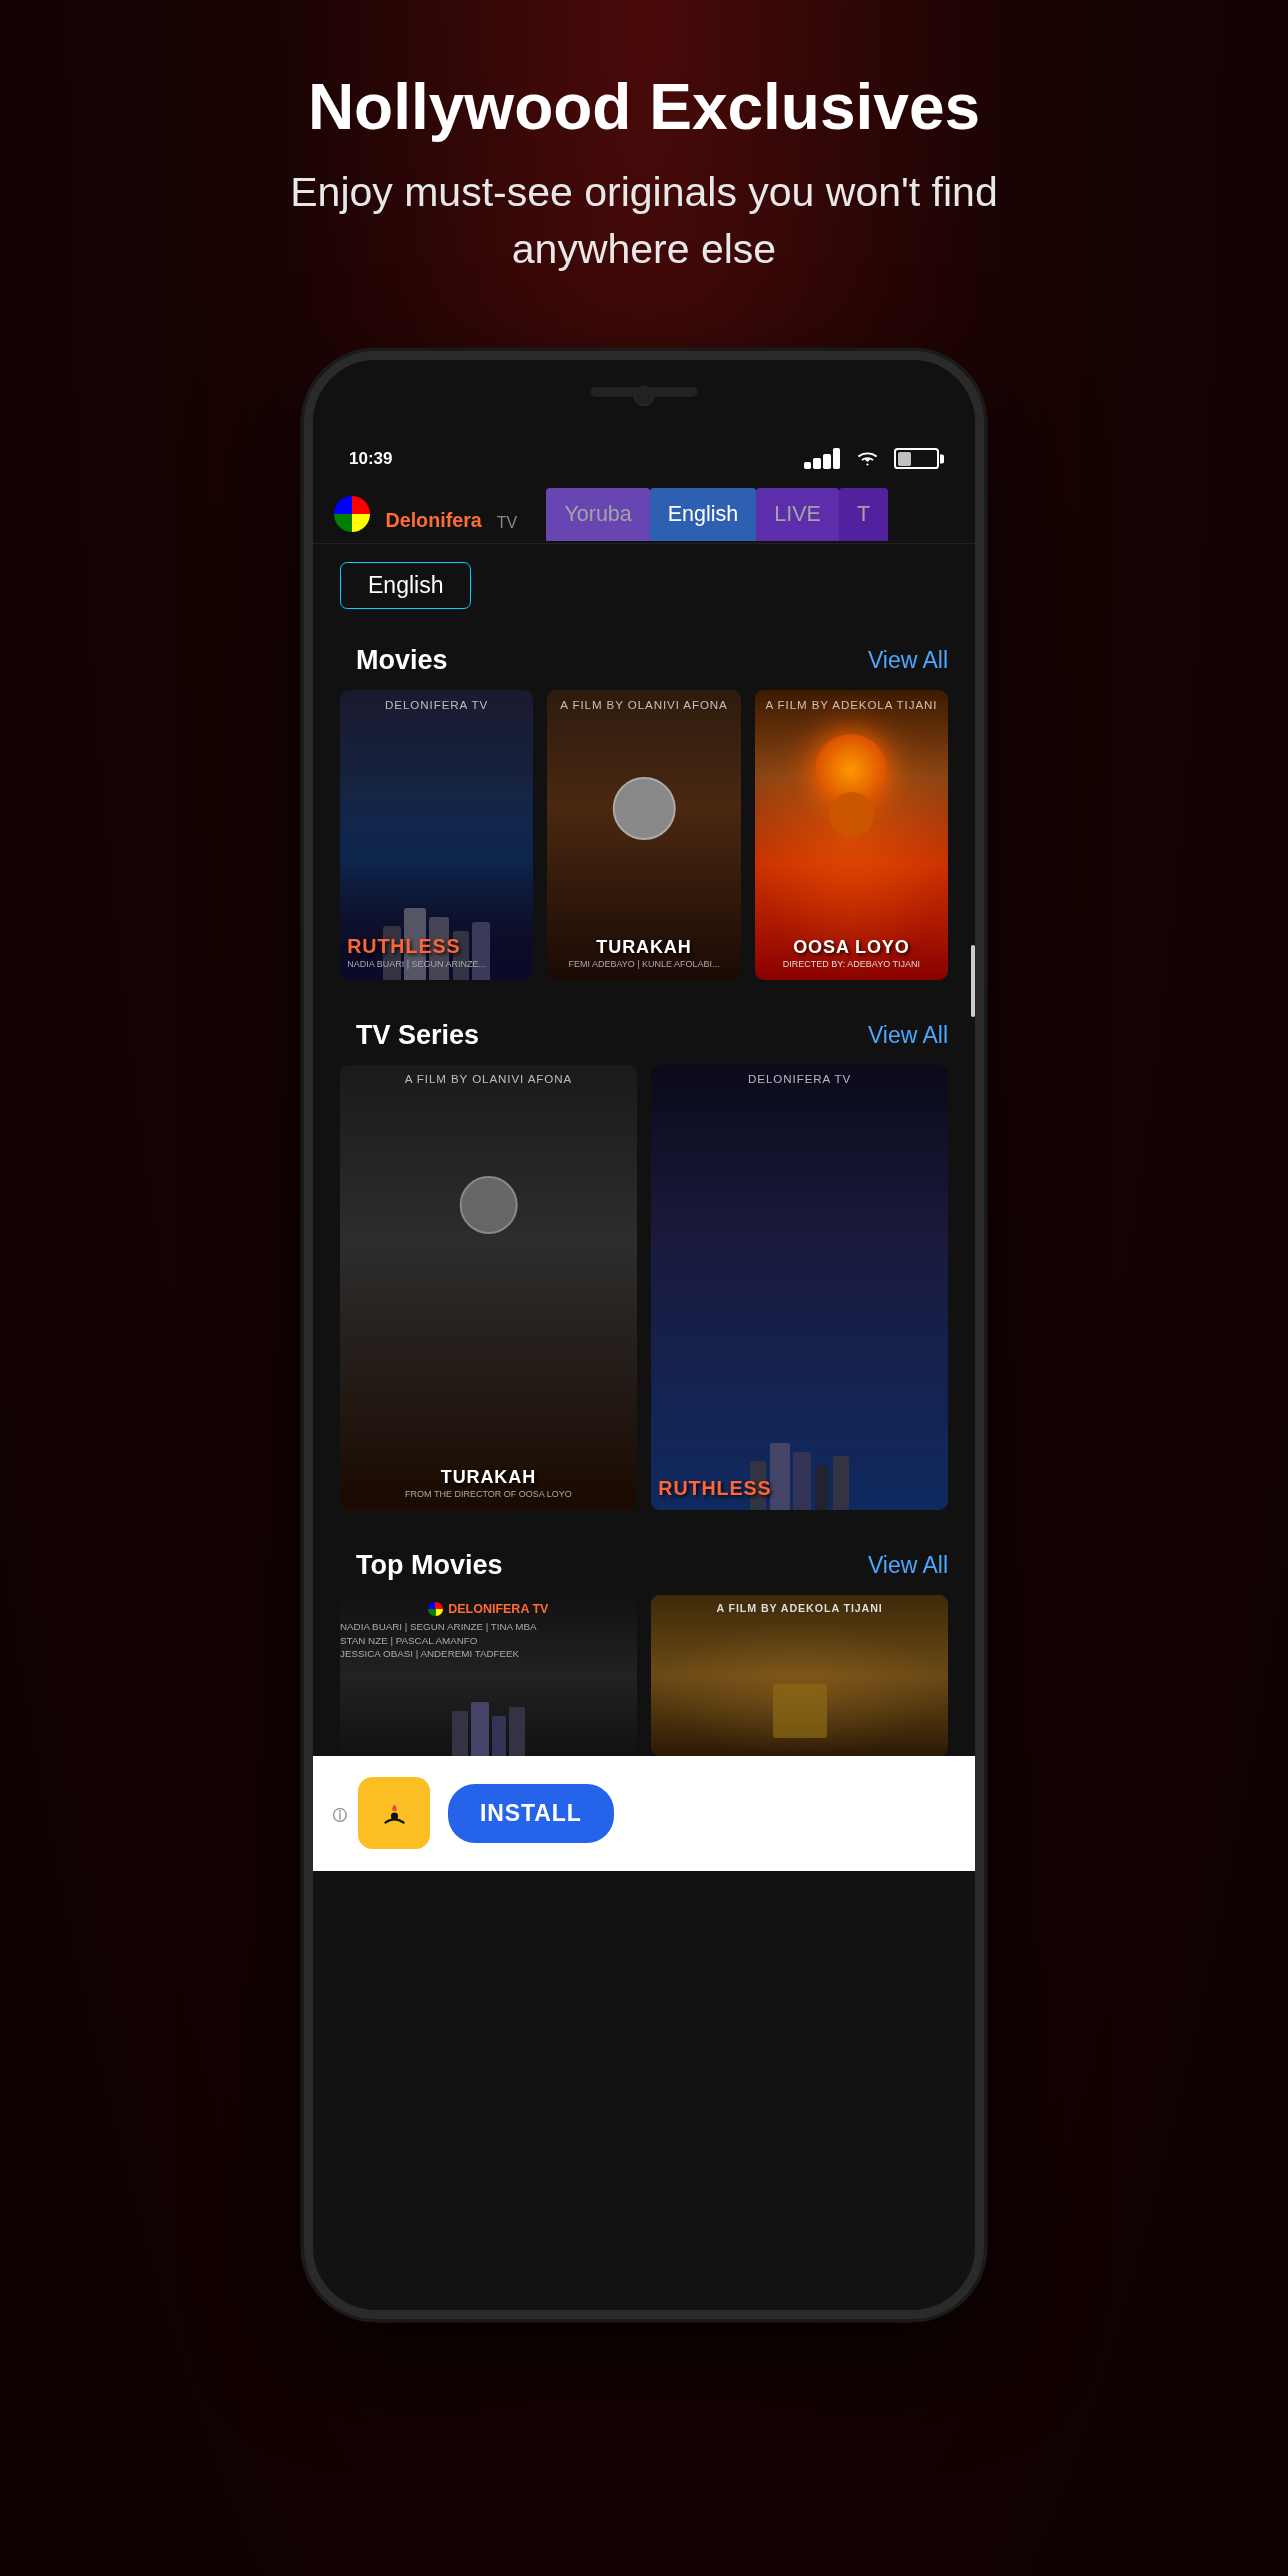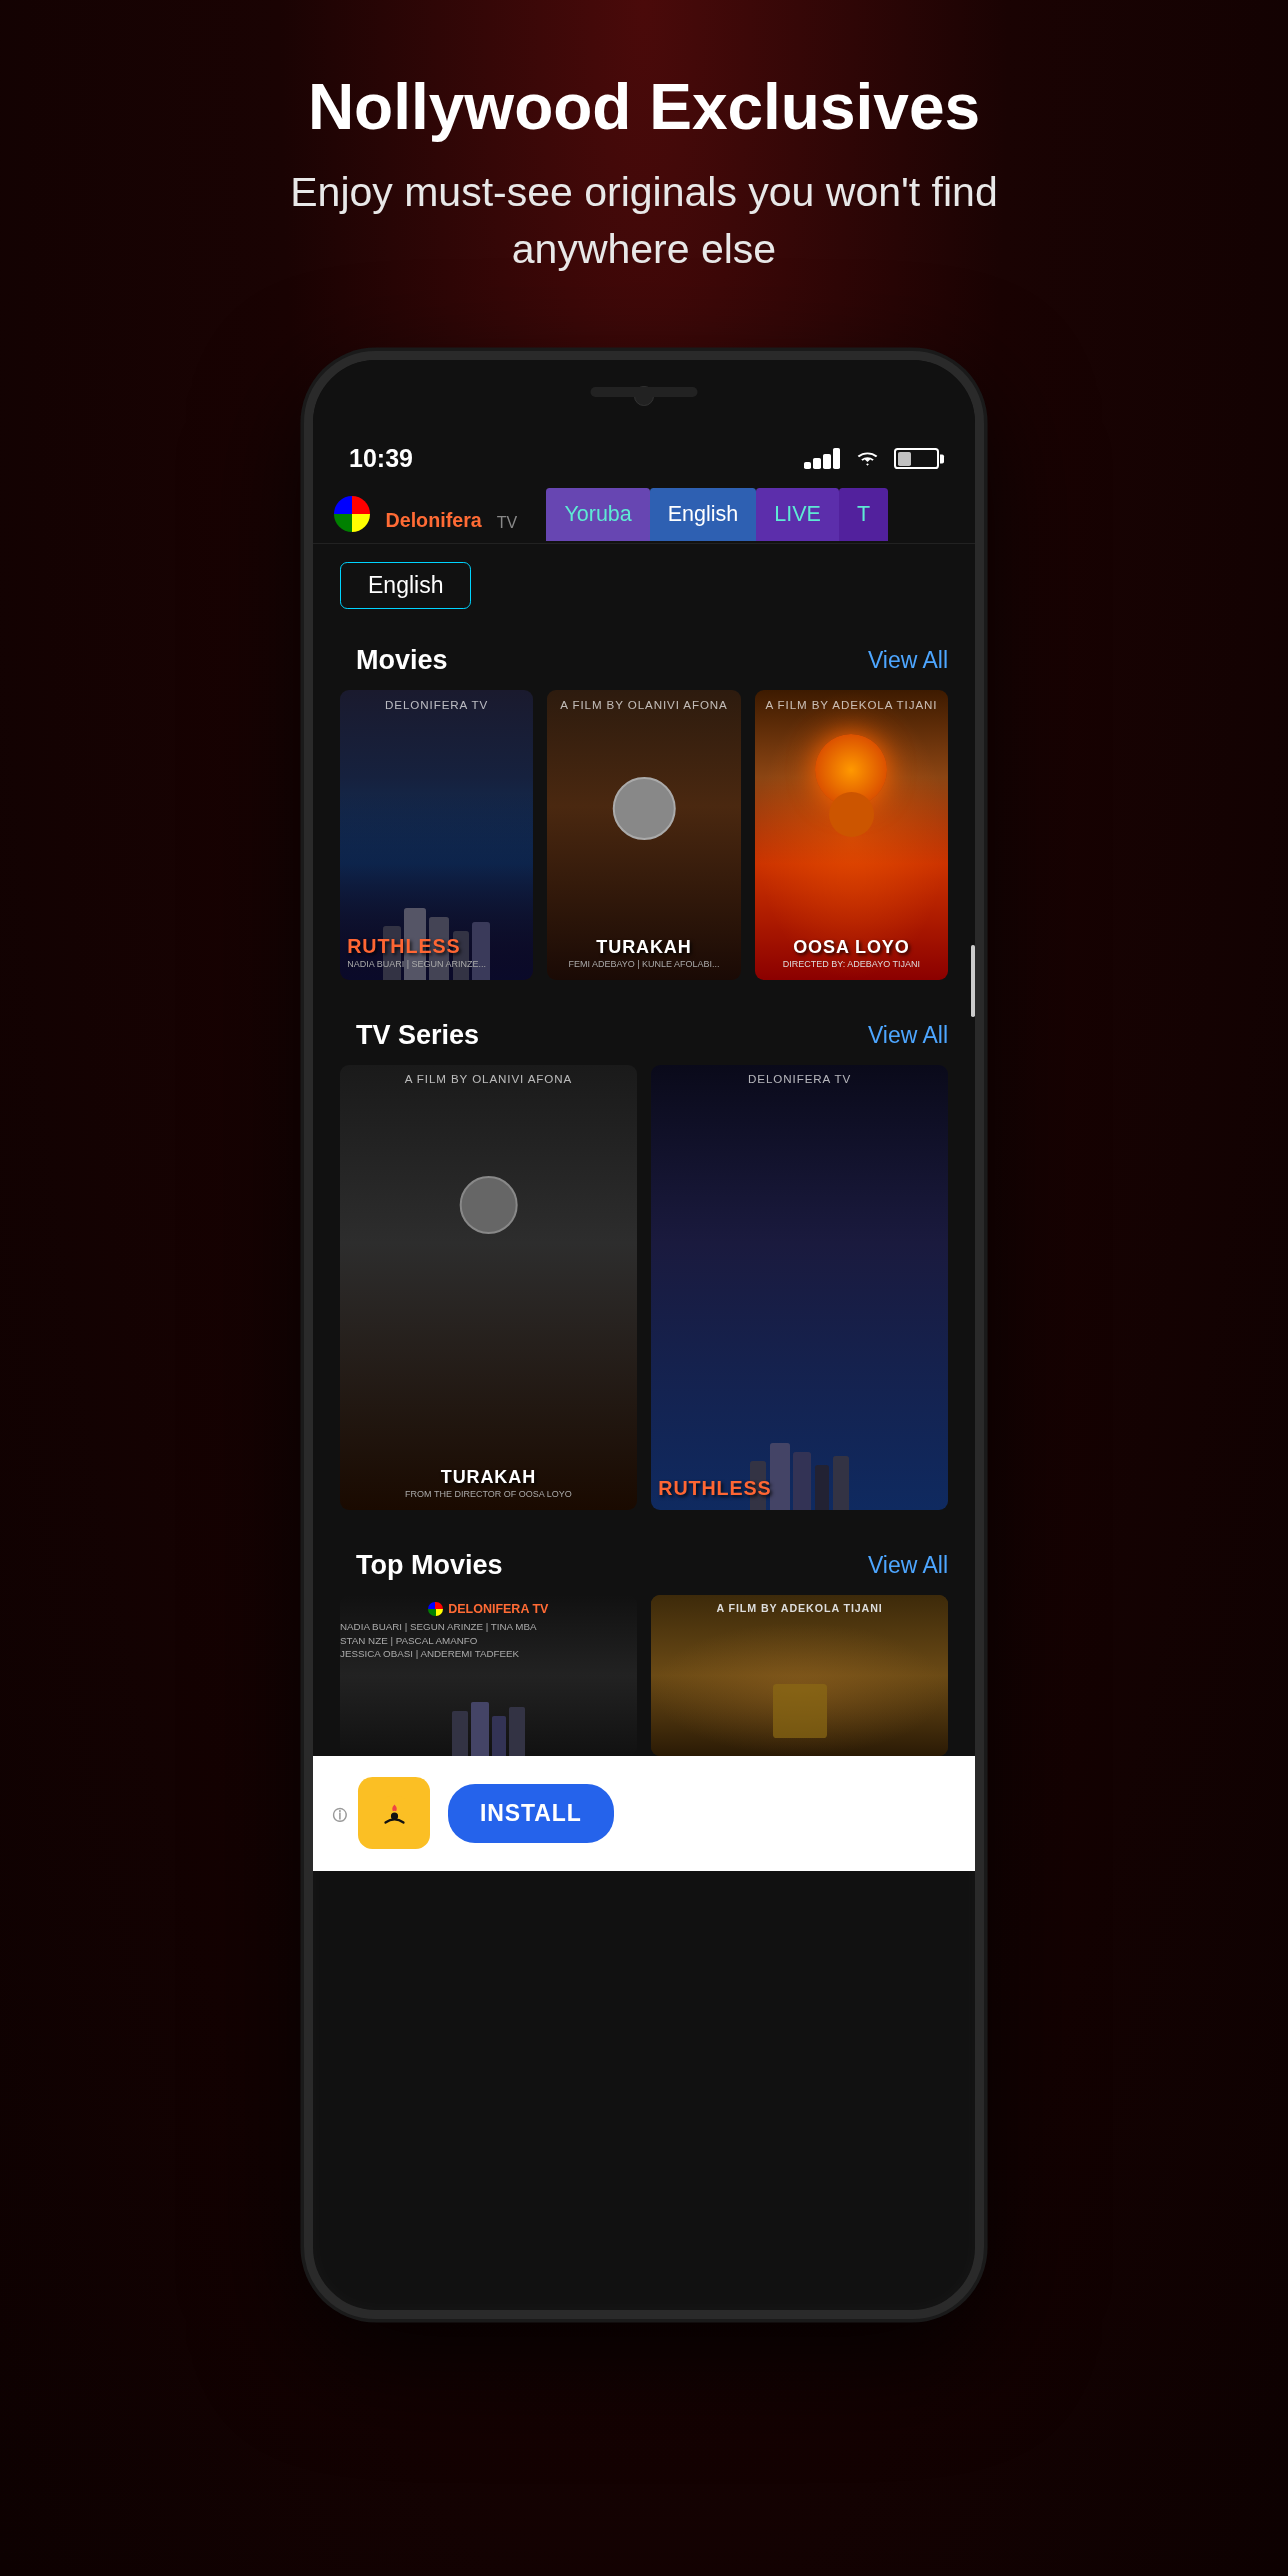--- a/index.html
+++ b/index.html
@@ -81,21 +81,21 @@
       height: 54px;
       background: #111111;
       display: flex;
       align-items: center;
       justify-content: space-between;
       padding: 0 36px;
     }
 
     .status-time {
       color: #ffffff;
-      font-size: 25px;
+      font-size: 17px;
       font-weight: 600;
     }
 
     .status-icons {
       display: flex;
       align-items: center;
       gap: 14.3px;
     }
 
     .signal-bars {
@@ -184,21 +184,21 @@
     }
 
     .nav-tabs {
       display: flex;
       flex: 1;
       overflow: hidden;
     }
 
     .nav-tab {
       padding: 14.3px 18px;
-      color: #5eead4;
+      color: #a3a3a3;
       font-size: 21.5px;
       white-space: nowrap;
       position: relative;
       cursor: pointer;
     }
 
     .nav-tab.active {
       color: #ffffff;
     }
 

